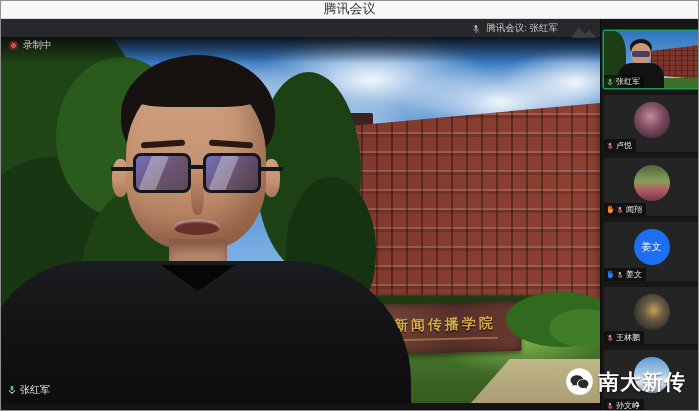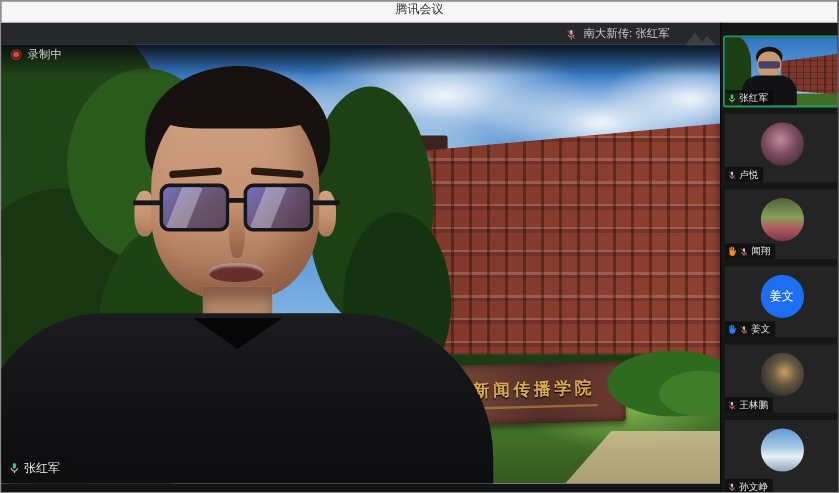--- a/index.html
+++ b/index.html
@@ -4,21 +4,21 @@
 <style>
   * { margin:0; padding:0; box-sizing:border-box; }
   html,body { width:699px; height:411px; overflow:hidden;
     font-family:"Liberation Sans","DejaVu Sans",sans-serif; background:#18181a; }
   #app { position:relative; width:699px; height:411px; background:#141416;
     border:1px solid #8f8f8f; overflow:hidden; }
 
   
   #titlebar { position:absolute; left:0; top:0; width:100%; height:18px;
     background:#f7f7f7; border-bottom:1px solid #d9d9d9; display:flex;
-    align-items:flex-start; justify-content:center; font-size:10px; color:#333; }
+    align-items:flex-end; justify-content:center; font-size:13px; color:#333; }
 
   
   #mheader { position:absolute; left:0; top:18px; width:599px; height:18px;
     background:#26282b; }
   #speaking { position:absolute; right:140px; top:21px; display:flex;
     align-items:center; gap:5px; font-size:9.5px; color:#c9c9c9; }
   #faded-logo { position:absolute; left:566px; top:21px; opacity:.45; z-index:6; }
 
   
   #main { position:absolute; left:0; top:36px; width:599px; height:366px;
@@ -166,21 +166,21 @@
   </div>
 
   <div id="mheader"></div>
   <div id="speaking">
     <svg class="micsvg" width="10" height="10" viewBox="0 0 12 12">
       <rect x="4.6" y="1.2" width="2.8" height="5.2" rx="1.4" fill="#b8b8b8"></rect>
       <path d="M3.1 6a3 3 0 0 0 5.8 0" fill="none" stroke="#b8b8b8" stroke-width="1"></path>
       <line x1="6" y1="9" x2="6" y2="10.8" stroke="#b8b8b8" stroke-width="1"></line>
       <line x1="2.4" y1="1.6" x2="9.6" y2="10.2" stroke="#c9453e" stroke-width="1.1"></line>
     </svg>
-    <span>南大新传: 张红军</span>
+    <span>腾讯会议: 张红军</span>
   </div>
   <svg id="faded-logo" width="38" height="20" viewBox="0 0 38 20">
     <path d="M4 16 L12 5 L18 13 L22 8 L30 16 Z" fill="#5a5a5a"></path>
   </svg>
 
   <div id="main">
 
     <div class="cloud" style="left:120px; top:20px; width:200px; height:85px;"></div>
     <div class="cloud" style="left:250px; top:-5px; width:240px; height:95px;"></div>
     <div class="cloud" style="left:400px; top:25px; width:200px; height:80px;"></div>
@@ -333,14 +333,22 @@
           <rect x="4.7" y="1.3" width="2.6" height="5" rx="1.3" fill="#c9c9c9"></rect>
           <path d="M3.2 6.1a2.8 2.8 0 0 0 5.6 0" fill="none" stroke="#c9c9c9" stroke-width=".9"></path>
           <line x1="6" y1="8.9" x2="6" y2="10.6" stroke="#c9c9c9" stroke-width=".9"></line>
           <line x1="2.2" y1="1.6" x2="9.8" y2="10.4" stroke="#e0443e" stroke-width="1.2"></line>
         </svg>
         <span>孙文峥</span>
       </div>
     </div>
   </div>
 
+  <div id="watermark">
+    <svg width="29" height="29" viewBox="0 0 24 24">
+      <circle cx="12" cy="12" r="11" fill="#ffffff"></circle>
+      <path d="M9.8 6.8c-2.9 0-5.2 1.9-5.2 4.2 0 1.3.7 2.4 1.9 3.2l-.5 1.6 1.8-.9c.6.2 1.3.3 2 .3h.3a3.9 3.9 0 0 1-.2-1.2c0-2.3 2.2-4.1 4.9-4.1h.3c-.5-1.8-2.7-3.1-5.3-3.1Z" fill="#2b2b2b"></path>
+      <path d="M19.4 13.9c0-1.9-1.9-3.5-4.3-3.5s-4.3 1.6-4.3 3.5 1.9 3.5 4.3 3.5c.5 0 1-.1 1.5-.2l1.6.8-.4-1.4c1-.6 1.6-1.6 1.6-2.7Z" fill="#2b2b2b"></path>
+    </svg>
+    <span id="watermark-text">南大新传</span>
+  </div>
 
 </div>
 
 </body></html>

